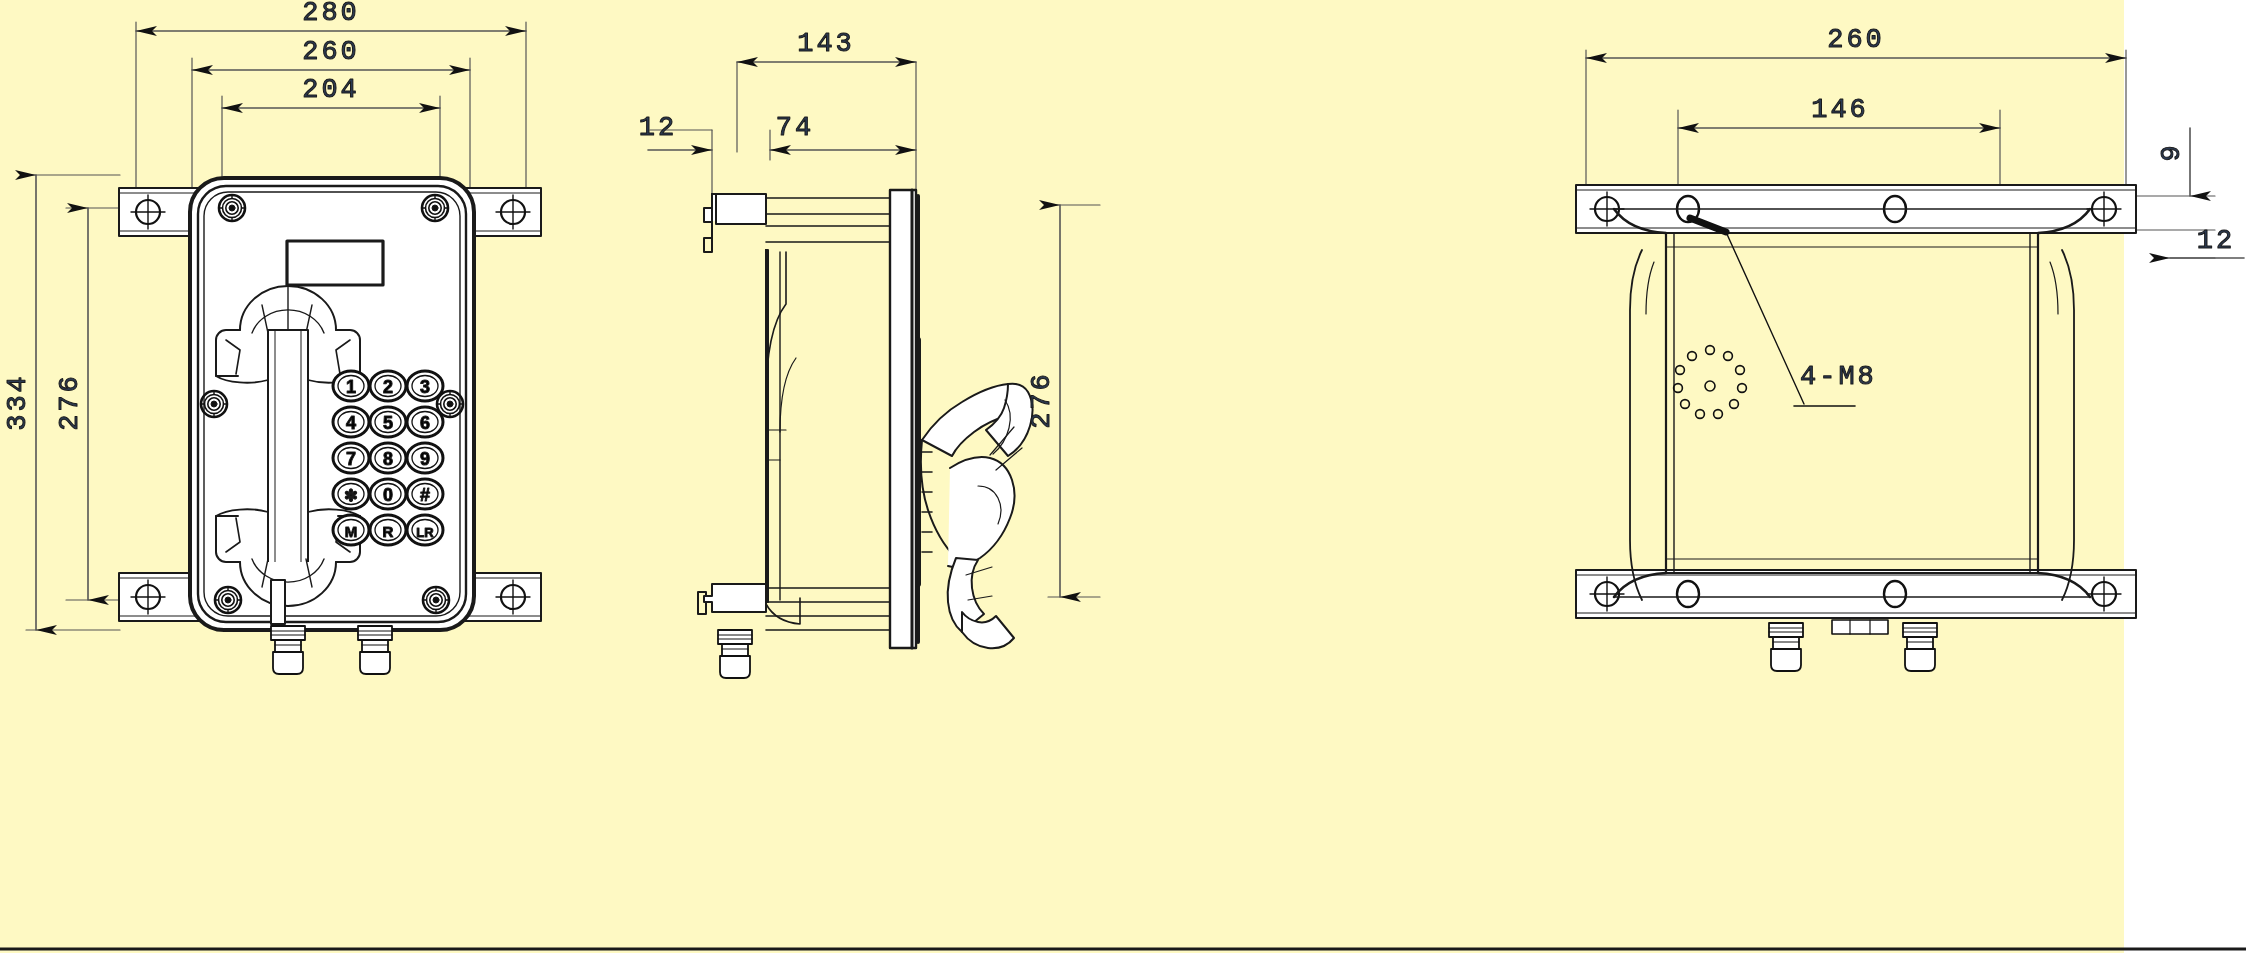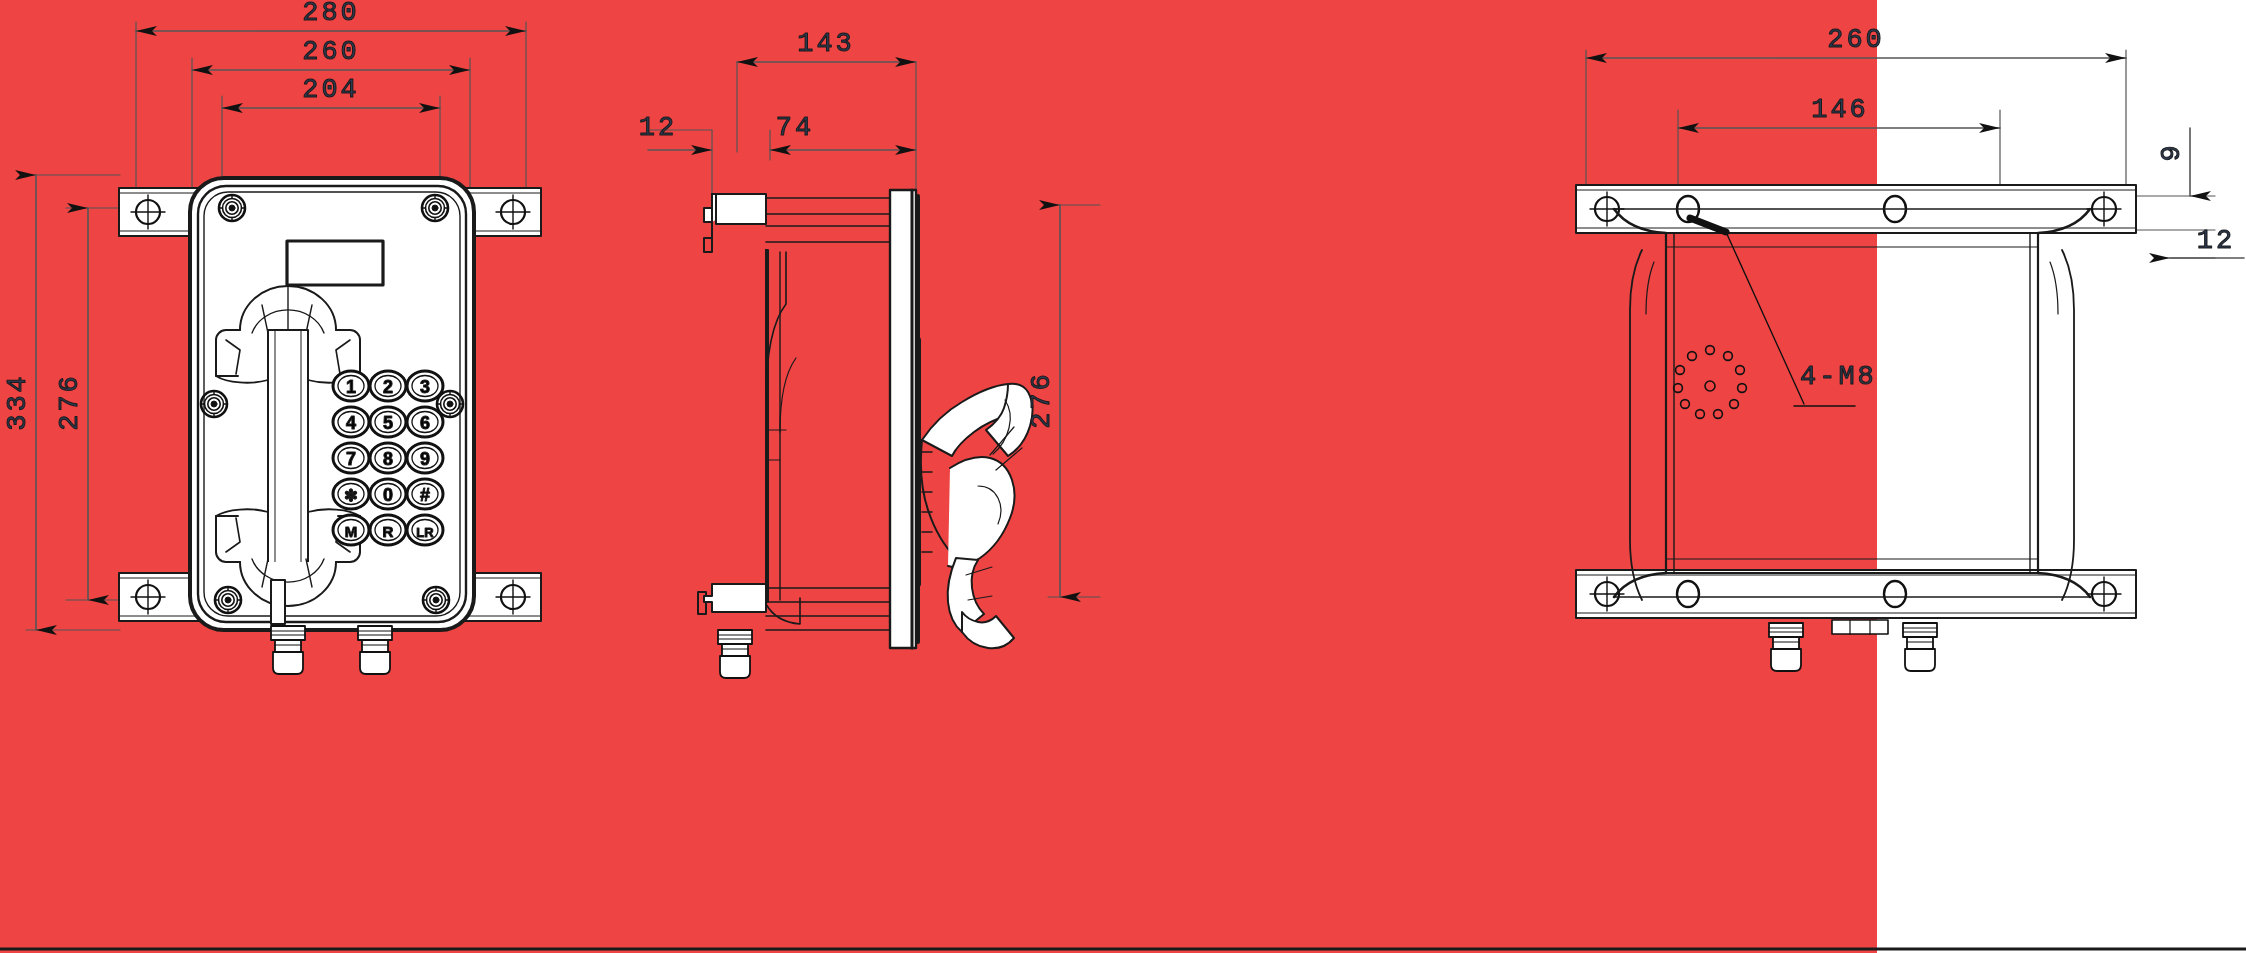--- a/index.html
+++ b/index.html
@@ -1,17 +1,17 @@
 <!DOCTYPE html>
 <html><head>
 <meta charset="utf-8">
 <style>
   html,body{margin:0;padding:0;background:#ffffff;}
   body{width:2246px;height:953px;font-family:"Liberation Sans",sans-serif;overflow:hidden;}
-  #stage{position:relative;width:1877px;height:953px;background:#ef4444;}
+  #stage{position:relative;width:2124px;height:953px;background:#fef9c3;}
   svg#dwg{position:absolute;left:0;top:0;width:2246px;height:953px;}
   .dimtext{font-family:"Liberation Mono",monospace;font-size:27px;letter-spacing:3px;fill:#2b3a52;}
   .keytext{font-family:"Liberation Sans",sans-serif;font-weight:bold;fill:#000;}
 </style>
 </head>
 <body>
 
 <div id="stage">
 <svg id="dwg" viewBox="0 0 2246 953">
   <defs>

